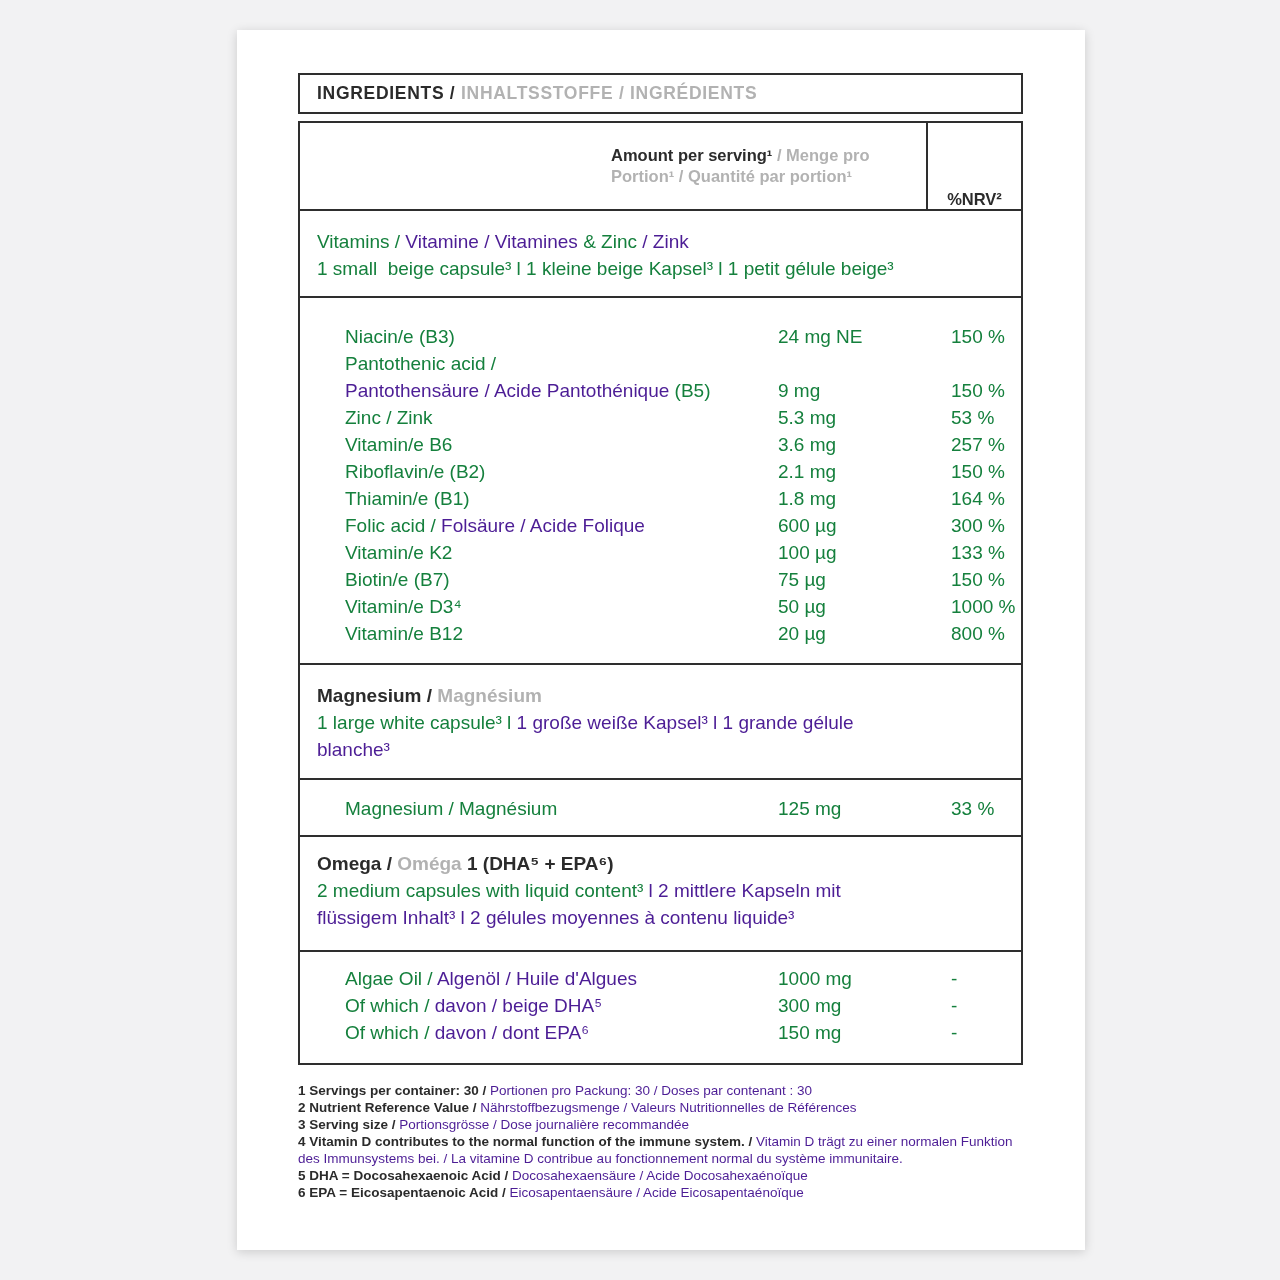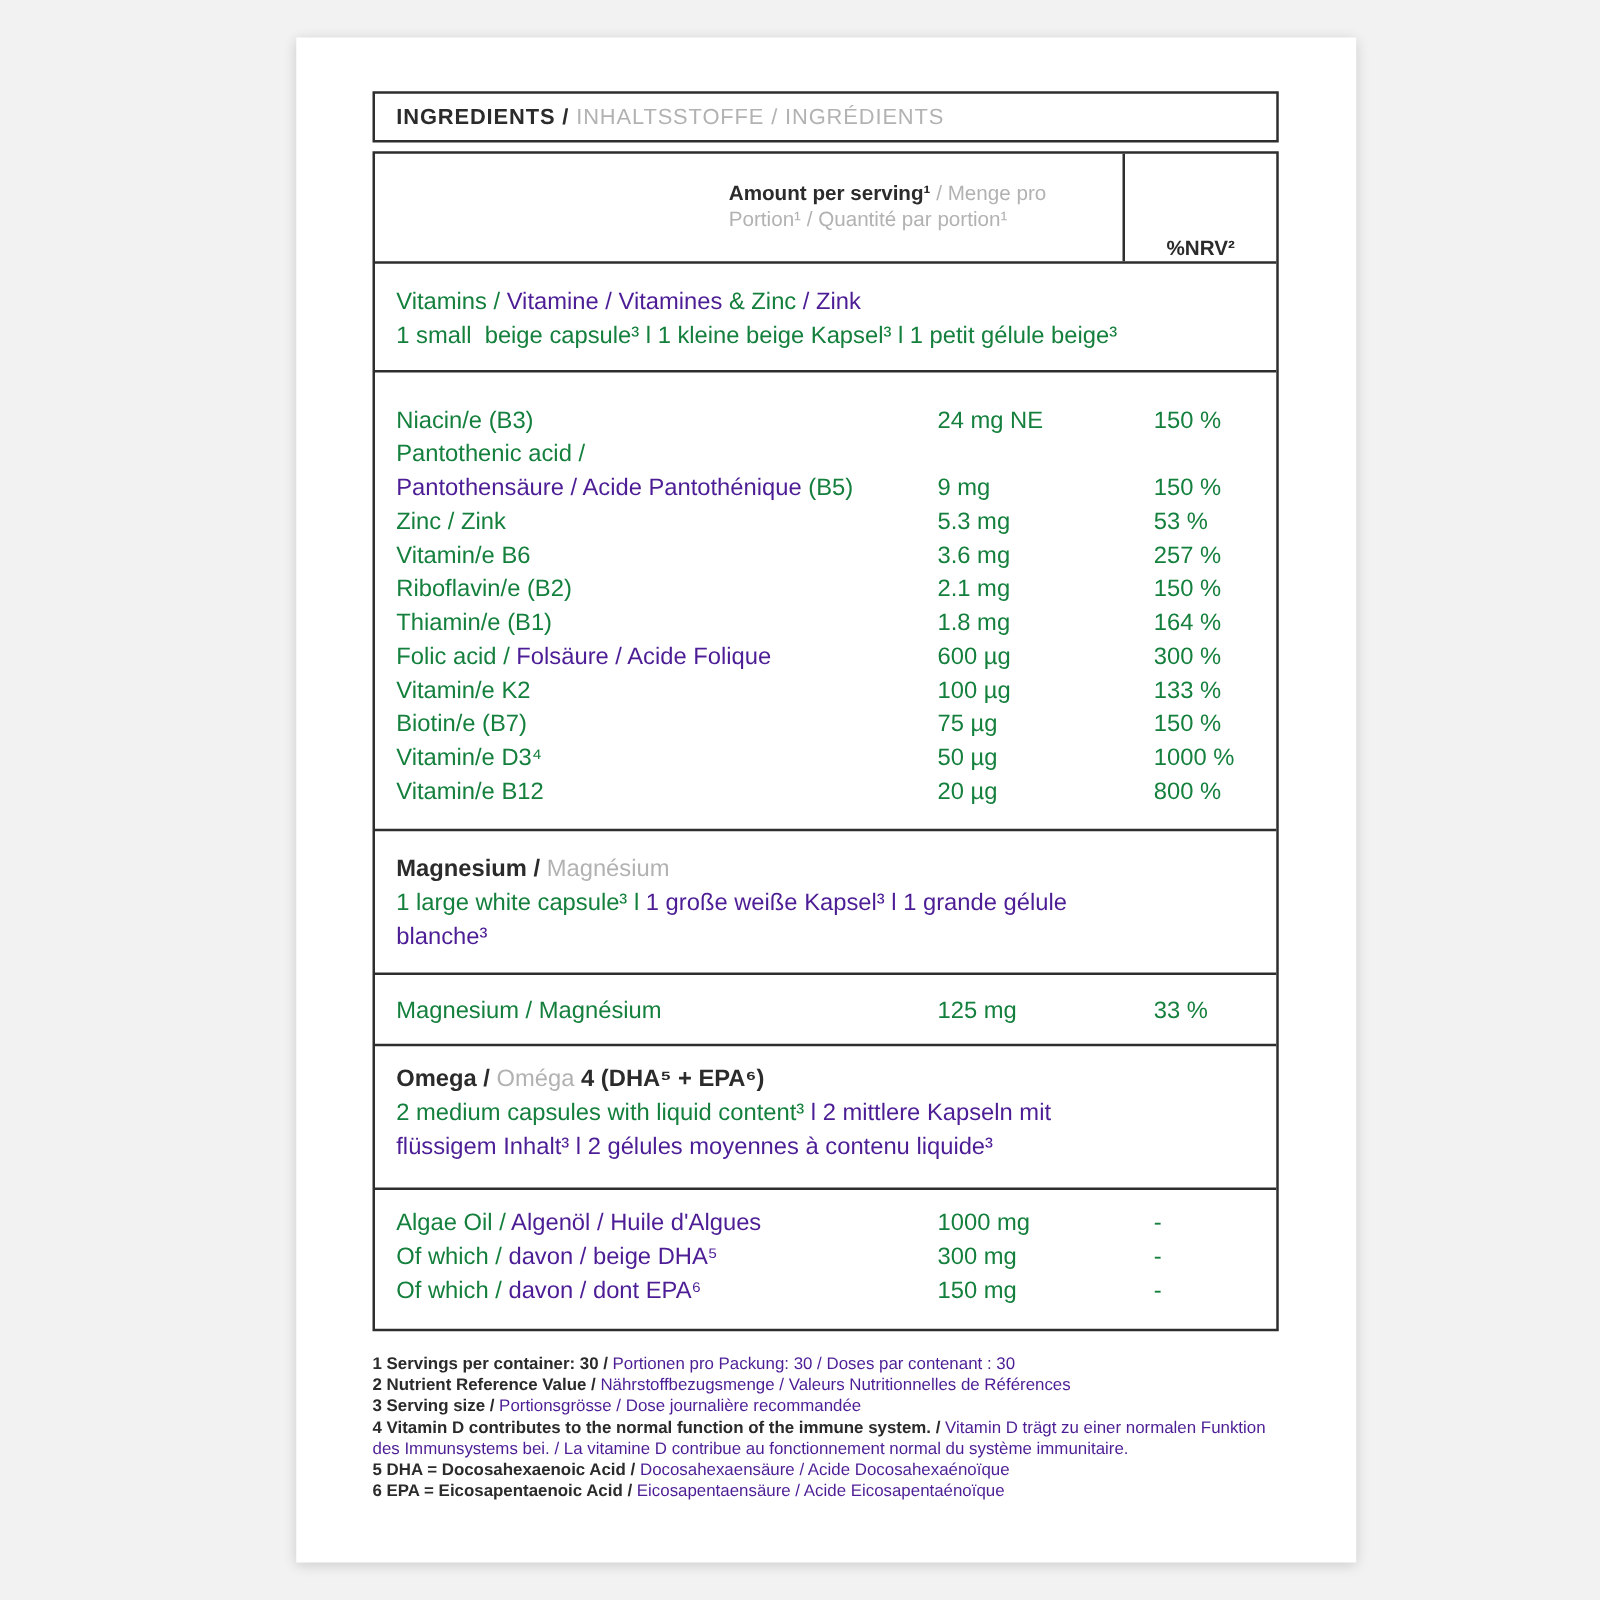--- a/index.html
+++ b/index.html
@@ -3,32 +3,32 @@
 <meta charset="utf-8">
 <style>
   html,body{margin:0;padding:0;}
   body{font-family:"Liberation Sans","DejaVu Sans",sans-serif;}
   .page{position:relative;width:1280px;height:1280px;background:#f2f2f3;overflow:hidden;}
   .card{position:absolute;left:237px;top:30px;width:848px;height:1220px;background:#ffffff;
         box-shadow:0 2px 10px rgba(0,0,0,0.16);}
   .sg-d{color:#15803d;}
   .sg-g{color:#4c1d95;}
   .sg-db{color:#2b2b2b;font-weight:700;}
-  .sg-gb{color:#b2b2b2;font-weight:400;}
+  .sg-gb{color:#b2b2b2;font-weight:700;}
   .seg-line{white-space:pre-wrap;}
 
   
   .ing-box{position:absolute;left:61px;top:43px;width:725px;height:41px;box-sizing:border-box;
            border:2px solid #2e2e2e;display:flex;align-items:center;padding-left:17px;}
   .ing-title{font-size:17.5px;font-weight:700;letter-spacing:0.7px;}
 
   
   .main-table{position:absolute;left:61px;top:91px;width:725px;box-sizing:border-box;
               border:2px solid #2e2e2e;}
-  .tbl-block{box-sizing:border-box;}
+  .tbl-block{box-sizing:border-box;padding-left:28px;}
   .tbl-block + .tbl-block{border-top:2px solid #2e2e2e;}
 
   
   .colhdr{height:86px;display:flex;}
   .colhdr-left{width:598px;box-sizing:border-box;display:flex;align-items:center;}
   .amount-hdr{margin-left:283px;width:300px;font-size:16.5px;line-height:21px;font-weight:700;}
   .colhdr-right{flex:1;box-sizing:border-box;border-left:2px solid #2e2e2e;
                 display:flex;align-items:flex-end;justify-content:center;}
   .nrv-hdr{font-size:16.5px;font-weight:700;color:#2b2b2b;}
 
@@ -169,21 +169,21 @@
           <div class="t-row">
             <div class="t-name">
               <div class="t-line"><span class="sg-d">Magnesium / Magnésium</span></div>
             </div>
             <div class="t-amt sg-d">125 mg</div>
             <div class="t-nrv sg-d">33 %</div>
           </div>
         </div>
 
       <div class="tbl-block sechdr sechdr-o">
-        <div class="seg-line"><span class="sg-db">Omega / </span><span class="sg-gb">Oméga </span><span class="sg-db">4 (DHA⁵ + EPA⁶)</span></div>
+        <div class="seg-line"><span class="sg-db">Omega / </span><span class="sg-gb">Oméga </span><span class="sg-db">1 (DHA⁵ + EPA⁶)</span></div>
         <div class="seg-line"><span class="sg-d">2 medium capsules with liquid content³</span><span class="sg-g"> l 2 mittlere Kapseln mit
 flüssigem Inhalt³ l 2 gélules moyennes à contenu liquide³</span></div>
       </div>
 
       <div class="tbl-block rows-o">
           <div class="t-row">
             <div class="t-name">
               <div class="t-line"><span class="sg-d">Algae Oil / </span><span class="sg-g">Algenöl / Huile d'Algues</span></div>
             </div>
             <div class="t-amt sg-d">1000 mg</div>

